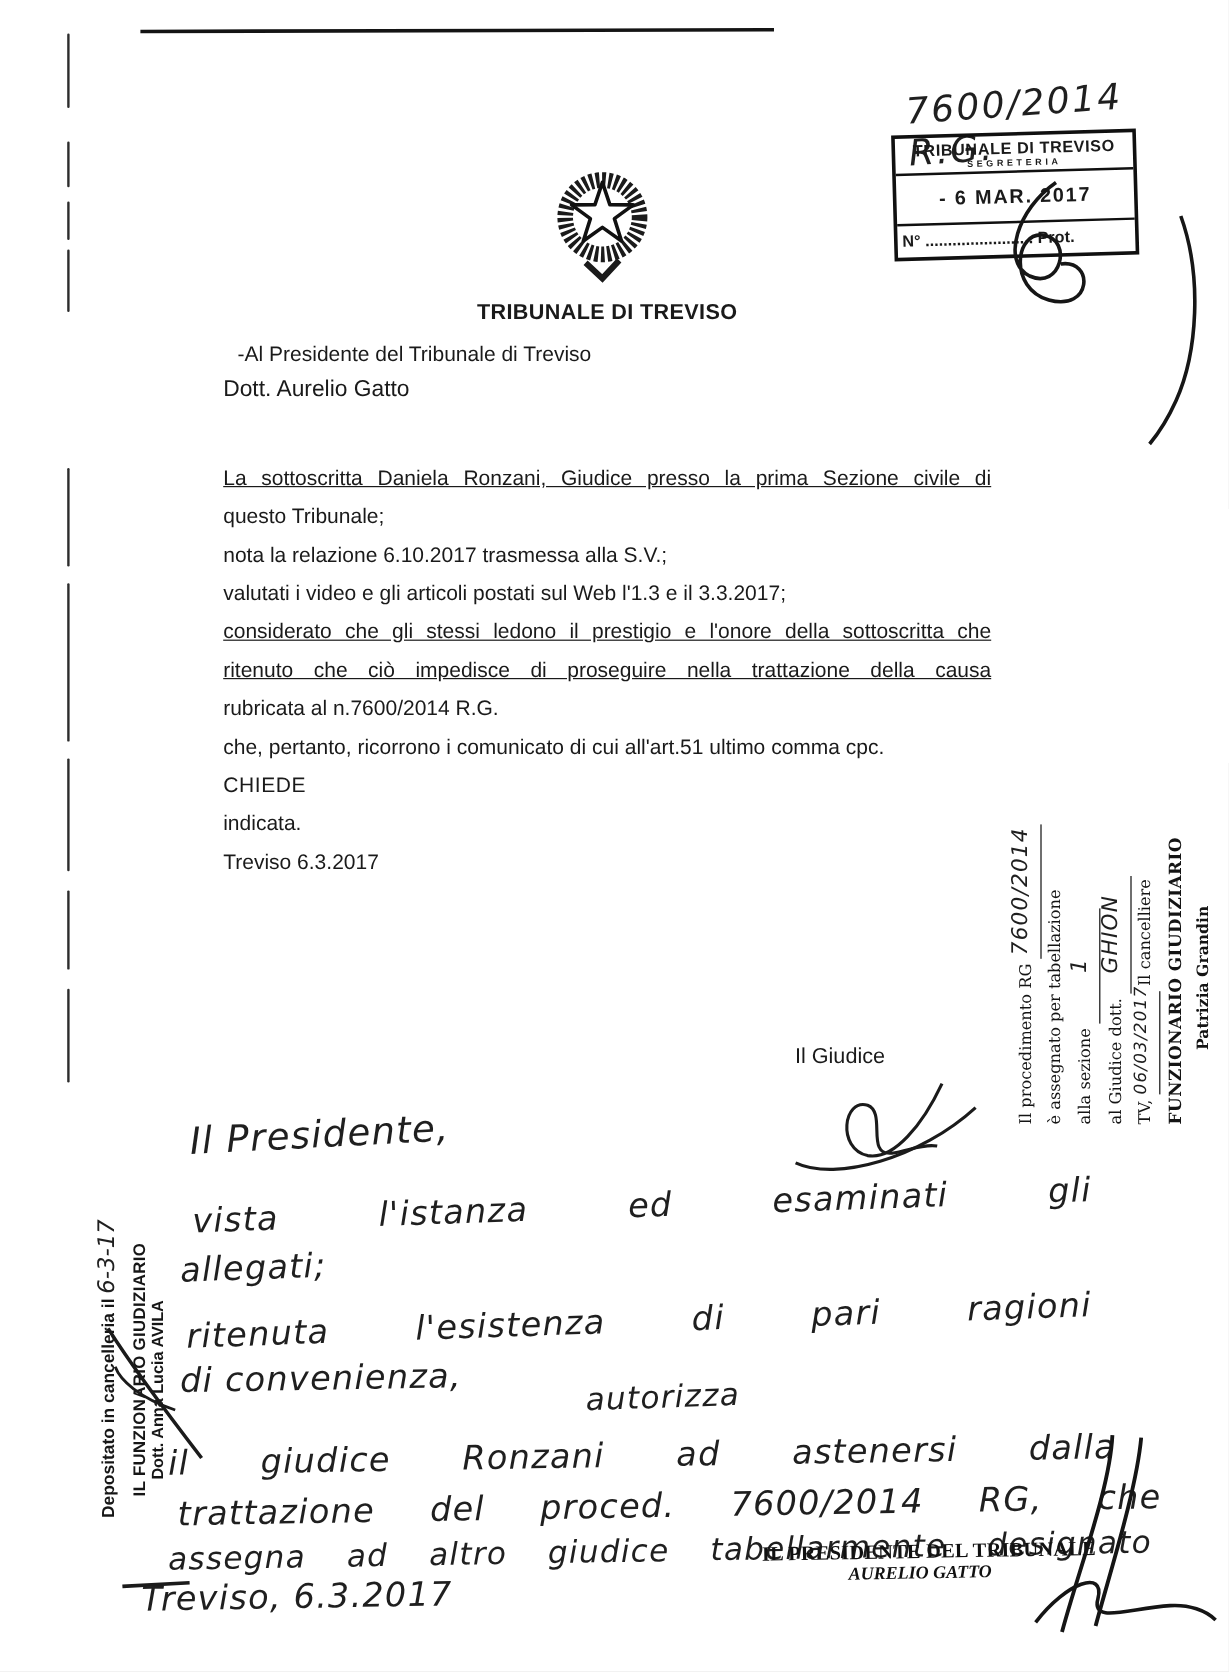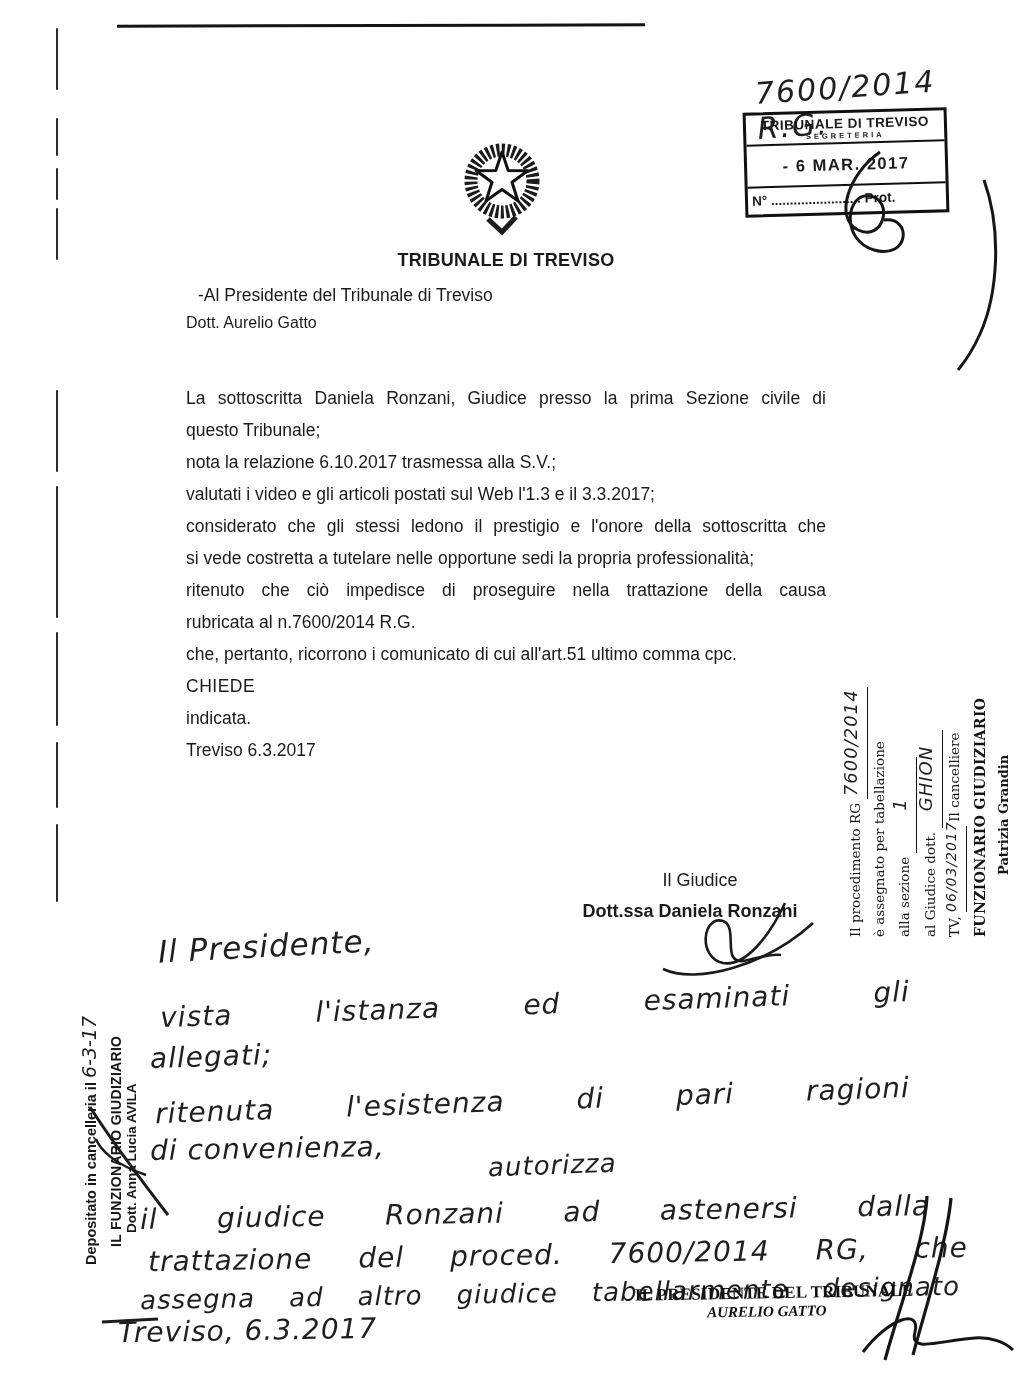--- a/index.html
+++ b/index.html
@@ -25,24 +25,24 @@
   .reg-num { padding:5px 4px 6px; font-weight:bold; font-size:13.5px; }
   .svg-abs { position:absolute; }
 
   
   .emblem { position:absolute; left:452px; top:133px; width:100px; height:105px; }
 
   
   .title { position:absolute; left:186px; top:250px; width:640px; text-align:center;
     font-weight:bold; font-size:18px; letter-spacing:0.3px; }
   .addr0 { position:absolute; left:186px; top:285px; font-size:17.5px;margin-left:12px; }
-  .addr1 { position:absolute; left:186px; top:314px; font-size:16px; }
+  .addr1 { position:absolute; left:186px; top:314px; font-size:19px; }
   .body-block { position:absolute; left:186px; top:382px; width:640px; }
   .bl { min-height:32px; line-height:32px; font-size:17.5px; white-space:nowrap; }
-  .bl.j { white-space:normal; text-align:justify; text-align-last:justify; }
+  .bl.j { white-space:normal; text-align:justify; text-align-last:justify;text-decoration:underline; }
   .bl.center { text-align:left; letter-spacing:0.5px; }
   .sign-role { position:absolute; left:560px; top:870px; width:280px; text-align:center;
     font-weight:normal; font-size:18px; }
   .sign-name { position:absolute; left:540px; top:901px; width:300px; text-align:center;
     font-weight:bold; font-size:18px; }
 
   
   .hand { font-family:"DejaVu Sans", sans-serif; font-style:italic; color:#1f1f1f; }
   .hn { position:absolute; font-size:28px; letter-spacing:1px; }
   .hnj { text-align:justify; text-align-last:justify; }
@@ -122,31 +122,29 @@
   <div class="title">TRIBUNALE DI TREVISO</div>
   <div class="addr0">-Al Presidente del Tribunale di Treviso</div>
   <div class="addr1">Dott. Aurelio Gatto</div>
 
   <div class="body-block">
     <div class="bl j">La sottoscritta Daniela Ronzani, Giudice presso la prima Sezione civile di</div>
     <div class="bl">questo Tribunale;</div>
     <div class="bl">nota la relazione 6.10.2017 trasmessa alla S.V.;</div>
     <div class="bl">valutati i video e gli articoli postati sul Web l'1.3 e il 3.3.2017;</div>
     <div class="bl j">considerato che gli stessi ledono il prestigio e l'onore della sottoscritta che</div>
-    <div class="bl">si vede costretta a tutelare nelle opportune sedi la propria professionalità;</div>
     <div class="bl j">ritenuto che ciò impedisce di proseguire nella trattazione della causa</div>
     <div class="bl">rubricata al n.7600/2014 R.G.</div>
     <div class="bl">che, pertanto, ricorrono i comunicato di cui all'art.51 ultimo comma cpc.</div>
     <div class="bl center">CHIEDE</div>
     <div class="bl">indicata.</div>
     <div class="bl">Treviso 6.3.2017</div>
   </div>
 
   <div class="sign-role">Il Giudice</div>
-  <div class="sign-name">Dott.ssa Daniela Ronzani</div>
 
   <svg class="svg-abs" style="left:645px;top:893px;" width="180" height="88" viewBox="0 0 180 88">
     <path d="M140,10 C124,44 100,74 78,70 C52,64 58,22 78,28 C94,34 76,70 98,68 C112,66 124,60 136,62" fill="none" stroke="#1b1b1b" stroke-width="2.6"></path>
     <path d="M18,76 C52,92 122,72 168,30" fill="none" stroke="#1b1b1b" stroke-width="2.6"></path>
   </svg>
 
   <div class="right-stamp">
     <div>
       <span>Il procedimento RG</span>
       <span class="slot" style="width:112px;"><span class="hand">7600/2014</span></span>

